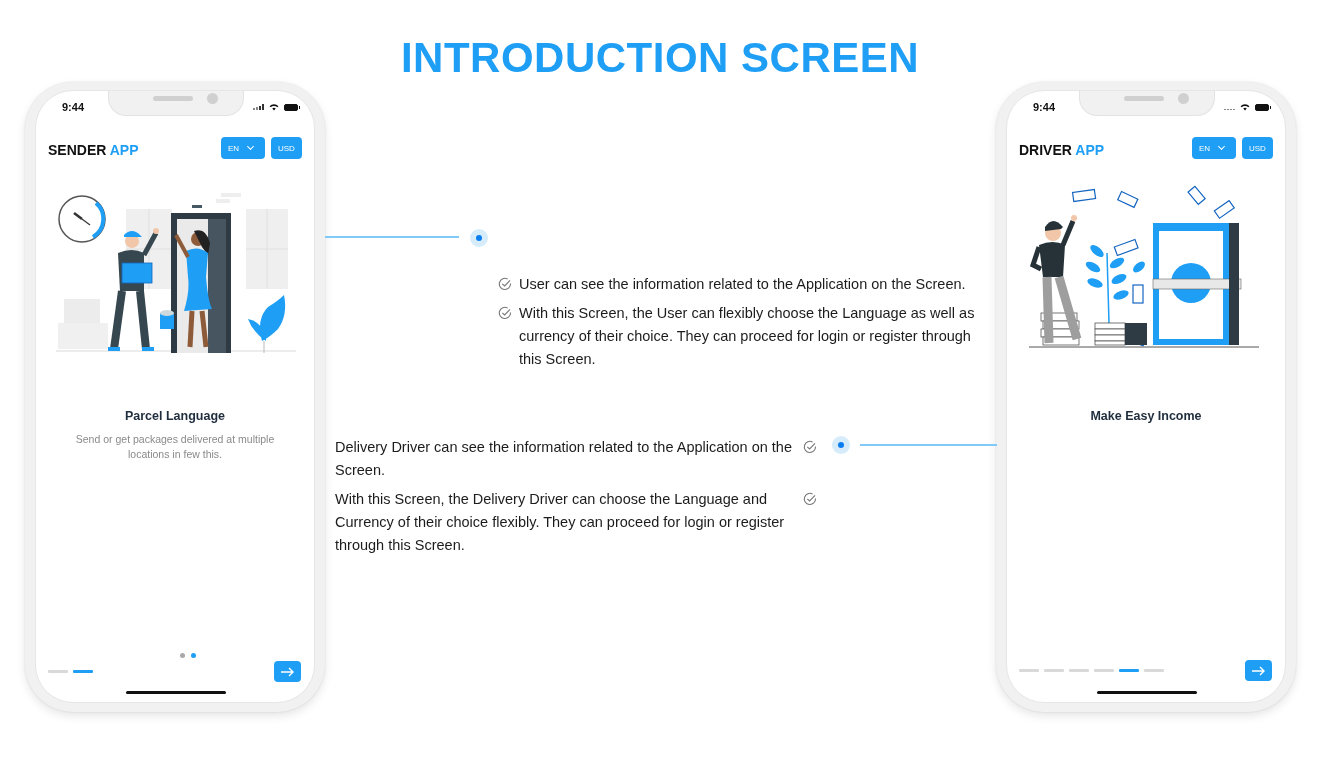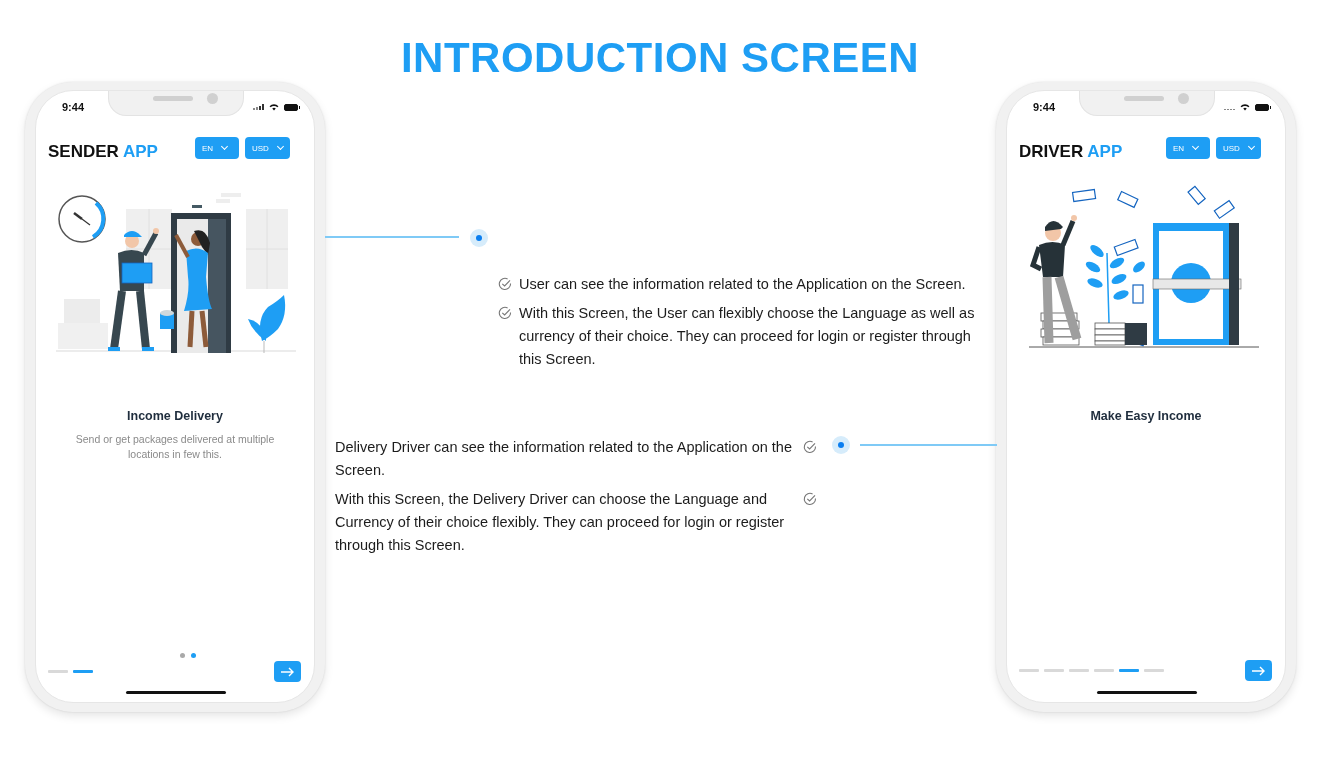--- a/index.html
+++ b/index.html
@@ -51,31 +51,31 @@
   .battery {
     width: 14px; height: 7px; border: 1px solid #111; border-radius: 2px; background: #111; position: relative;
   }
   .battery::after {
     content: ""; position: absolute; right: -3px; top: 1px; width: 1px; height: 3px; background: #111;
   }
 
   .app-header { position: absolute; left: 12px; top: 46px; right: 12px; height: 24px; }
   .app-name {
     position: absolute; left: 0; top: 5px; font-family: "Liberation Sans", sans-serif;
-    font-weight: bold; font-size: 17px; color: #111;
+    font-weight: bold; font-size: 14px; color: #111;
   }
   .app-name .accent { color: #1e9ef4; }
-  .selectors { position: absolute; right: 12px; top: 0; display: flex; gap: 6px; }
+  .selectors { position: absolute; right: 0; top: 0; display: flex; gap: 6px; }
   .select-btn {
     height: 22px; padding: 0 7px; border-radius: 4px; background: #1e9ef4; color: #fff;
     font-size: 8px; display: flex; align-items: center; gap: 9px; cursor: pointer;
     font-family: "Liberation Sans", sans-serif;
   }
   .select-btn.en { width: 44px; }
-  .select-btn.usd { width: 45px; text-align: center; }
+  .select-btn.usd { width: 31px; text-align: center; }
   .chev { width: 5px; height: 5px; border-right: 1px solid #fff; border-bottom: 1px solid #fff; transform: rotate(45deg); margin-top: -3px; }
 
   .illustration { position: absolute; left: 20px; top: 100px; width: 240px; height: 170px; }
 
   .slide-title {
     position: absolute; left: 0; right: 0; top: 318px; text-align: center;
     font-family: "Liberation Sans", sans-serif; font-weight: bold; font-size: 12.5px; color: #1f2d3d;
   }
   .slide-desc {
     position: absolute; left: 18px; right: 18px; top: 341px; text-align: center;
@@ -206,21 +206,21 @@
       <rect x="86" y="156" width="12" height="4" fill="#1e9ef4"></rect>
 
       <rect x="104" y="122" width="14" height="16" fill="#1e9ef4"></rect>
       <ellipse cx="111" cy="122" rx="7" ry="3" fill="#cfd8dc"></ellipse>
 
       <path d="M206 150 Q200 128 212 116 Q222 110 228 104 Q232 124 222 138 Q214 146 206 150 Z" fill="#1e9ef4"></path>
       <path d="M210 150 Q196 140 192 128 Q204 130 210 144 Z" fill="#1e9ef4"></path>
       <line x1="208" y1="150" x2="208" y2="162" stroke="#bbb"></line>
     </svg>
 
-    <div class="slide-title">Income Delivery</div>
+    <div class="slide-title">Parcel Language</div>
     <div class="slide-desc">Send or get packages delivered at multiple locations in few this.</div>
 
     <div class="dots">
       <span></span>
       <span class="active"></span>
     </div>
     <div class="progress">
       <span></span>
       <span class="active"></span>
     </div>

